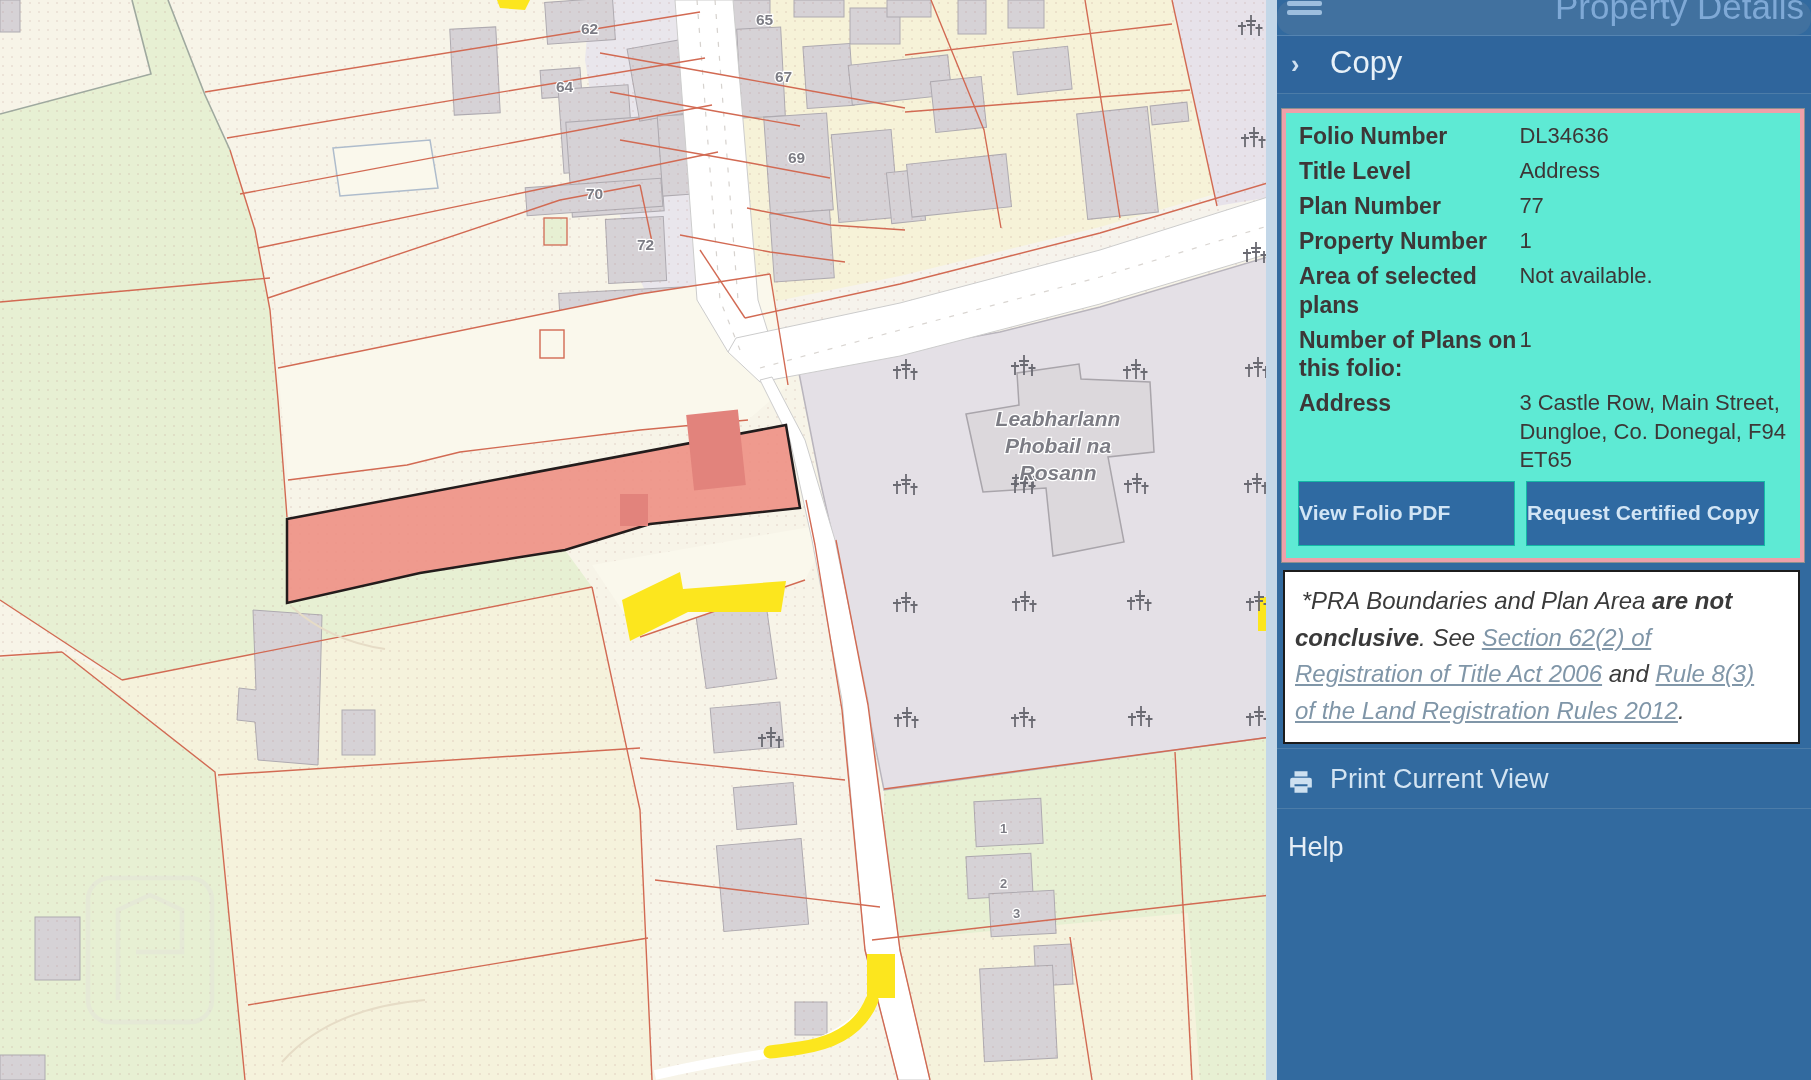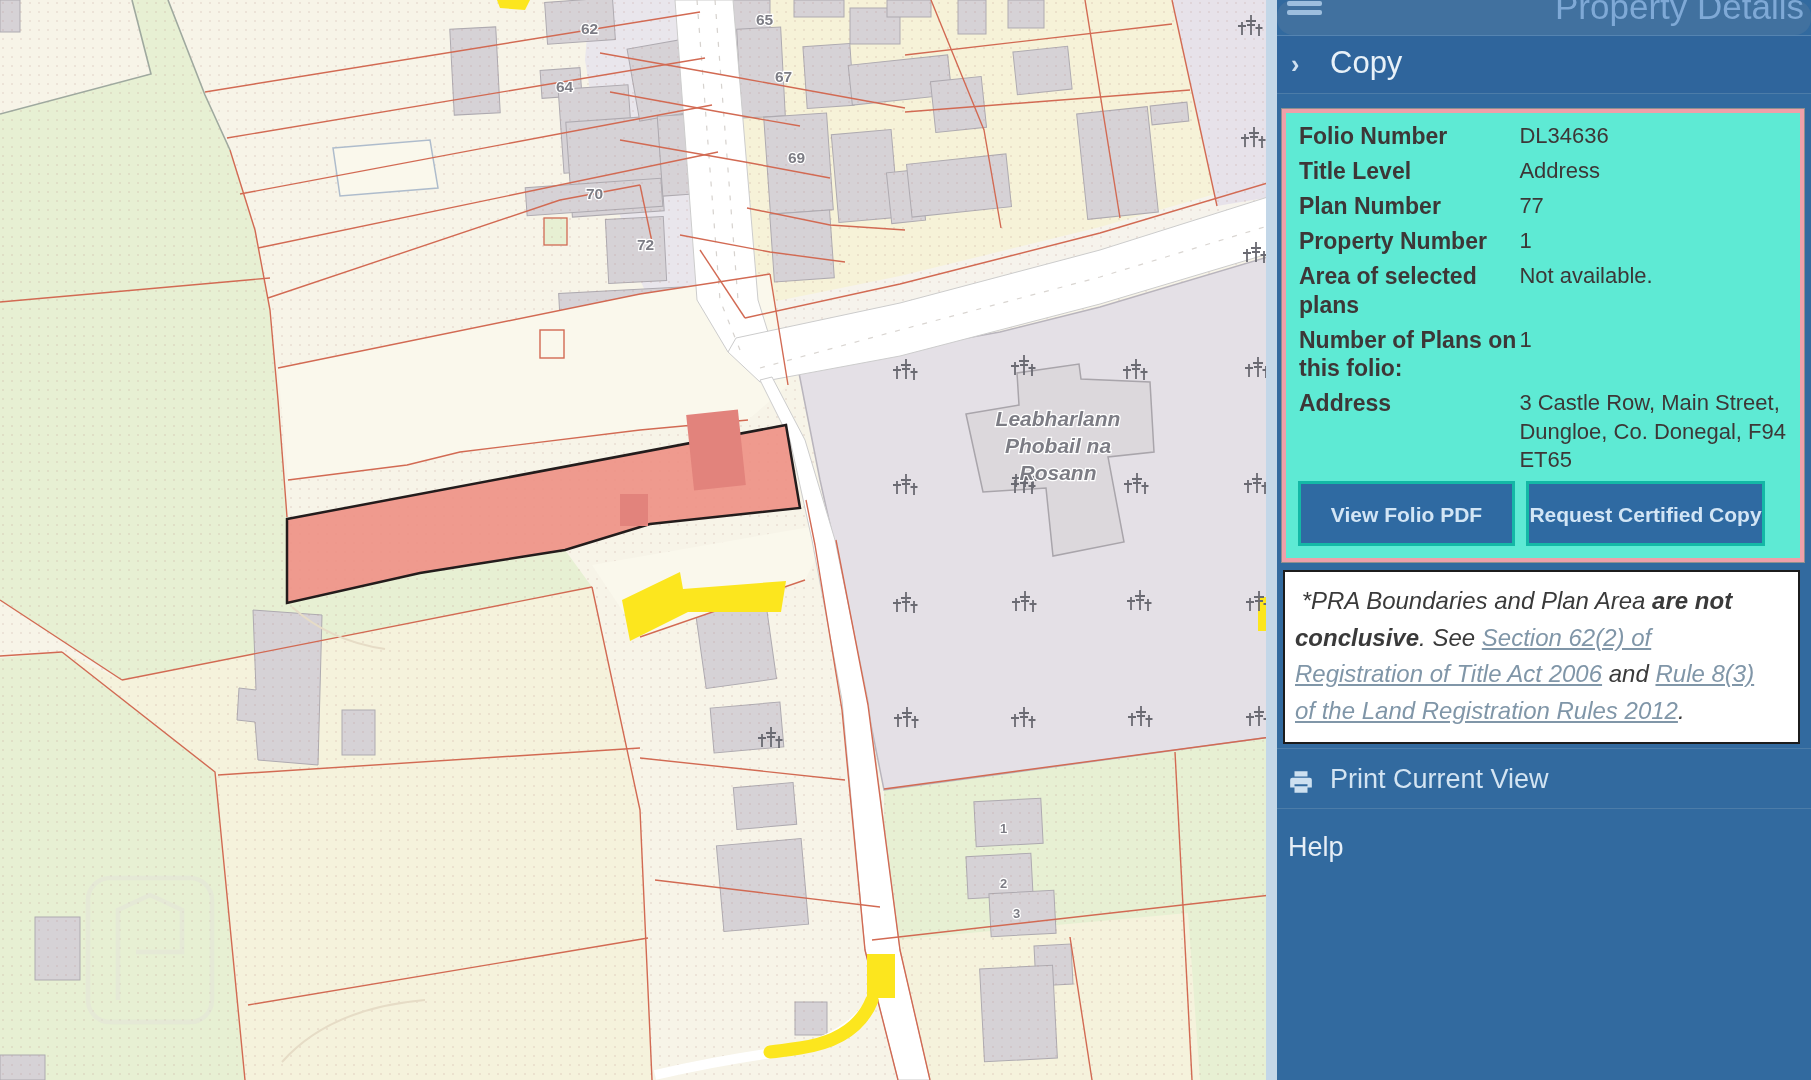--- a/index.html
+++ b/index.html
@@ -15,22 +15,22 @@
         border-bottom:1px solid #4c7ca8;}
   #back .chev{position:absolute;left:14px;top:15px;font-size:25px;color:#cfe0f0;font-weight:700;}
   #back .txt{position:absolute;left:53px;top:10px;font-size:31px;color:#e8f1f8;}
   #pink{position:absolute;left:5px;top:109px;width:522px;height:453px;box-sizing:border-box;
         background:#5eead4;border:4px solid #efa0a9;outline:1px solid #8f8f8f;
         padding:9px 14px 0 13px;color:#3d3737;position:relative;}
   #pink table{border-collapse:collapse;}
   #pink td{vertical-align:top;padding:0 0 6.5px 0;font-size:22px;line-height:28.5px;white-space:nowrap;}
   #pink td.l{font-weight:700;width:230px;font-size:23px;}
   .btn{display:inline-block;box-sizing:border-box;height:65px;background:#2f6aa2;
-       border:3px solid #14b8a6;color:#d2e5f5;font-weight:700;font-size:21px;
-       text-align:center;line-height:62px;vertical-align:top;}
+       border:1px solid #14b8a6;color:#d2e5f5;font-weight:700;font-size:21px;
+       line-height:62px;vertical-align:top;}
   #btns{position:absolute;left:12px;top:368px;white-space:nowrap;}
   #b1{width:217px;margin-right:11px;}
   #b2{width:239px;}
   #white{position:absolute;left:6px;top:570px;width:517px;height:174px;box-sizing:border-box;
          background:#fff;border:2px solid #1c1c1c;padding:11px 8px 0 10px;
          font-size:24px;line-height:36.5px;color:#3a3a3a;white-space:nowrap;font-style:italic;}
   #white a{color:#8096a8;text-decoration:underline;}
   #print{position:absolute;left:0;top:748px;width:534px;height:61px;border-top:1px solid #4c7ca8;border-bottom:1px solid #4c7ca8;box-sizing:border-box;}
   #print svg{position:absolute;left:11px;top:20px;}
   #print .txt{position:absolute;left:53px;top:15px;font-size:27px;color:#d3e4f2;}

